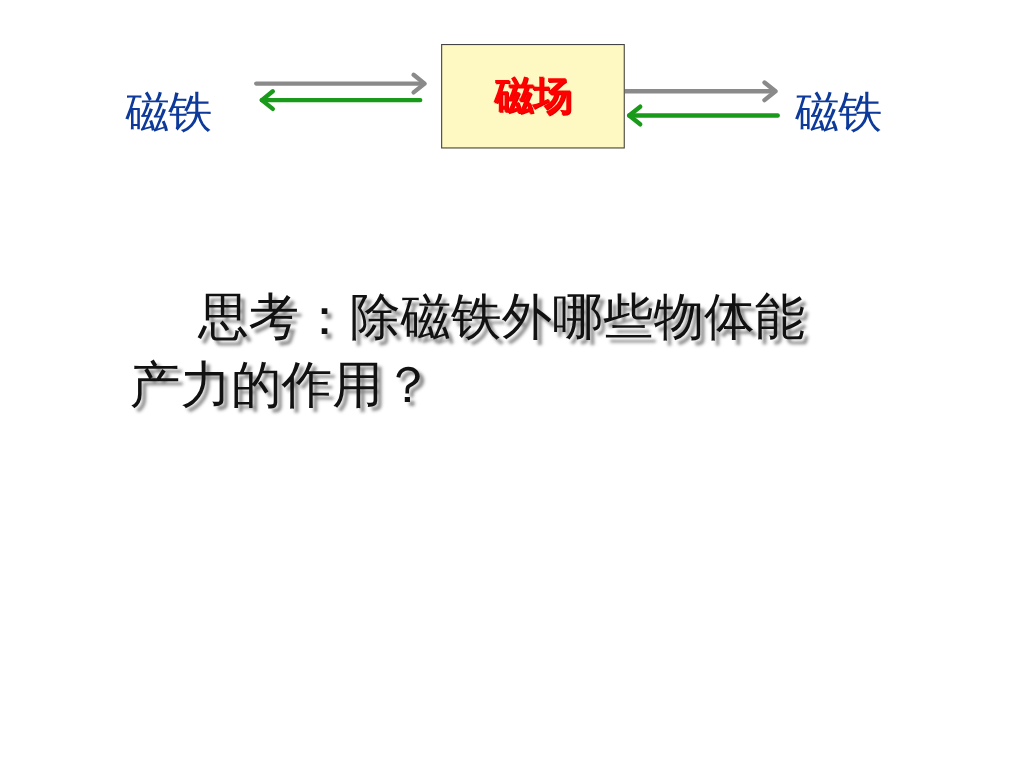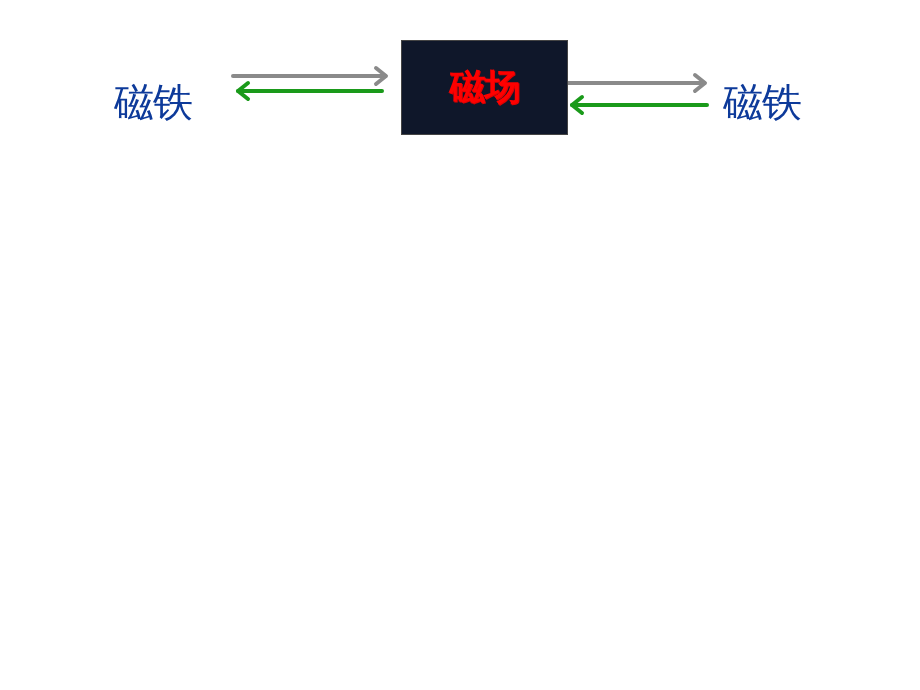--- a/index.html
+++ b/index.html
@@ -1,20 +1,20 @@
 <!DOCTYPE html>
 <html><head>
 <meta charset="utf-8">
 <style>
   html, body { margin:0; padding:0; }
   body { width:920px; height:690px; background:#ffffff; position:relative; overflow:hidden;
          font-family:"DejaVu Sans", sans-serif; }
   .abs { position:absolute; }
   .magnet { color:#0d3a9a; font-size:40px; line-height:40px; font-weight:normal; letter-spacing:-1px;margin-top:13px; }
-  .field-box { left:401px; top:40px; width:167px; height:95px; background:#0f172a;
+  .field-box { left:401px; top:40px; width:167px; height:95px; background:#fef9c3;
                border:1px solid #444; box-sizing:border-box;
                display:flex; align-items:center; justify-content:center; }
   .field-label { color:#ff0000; font-size:36px; font-weight:bold; letter-spacing:-1px;
                  text-shadow:1px 1px 0 #e00000; }
   svg.arrows { position:absolute; left:0; top:0; }
   .question { left:118px; top:258px; width:720px; font-size:46px; line-height:61px;
               color:#111; text-shadow:4px 4px 3px #888; letter-spacing:0px; }
   .question p { margin:0; }
   .indent { padding-left:62px; }
 </style>
@@ -46,13 +46,15 @@
   </g>
 </svg>
 
 <div class="abs field-box">
   <span class="field-label">磁场</span>
 </div>
 
 <div class="abs magnet" style="left:723px; top:69px;">磁铁</div>
 
 <div class="abs question">
+  <p class="indent">思考：除磁铁外哪些物体能</p>
+  <p>产力的作用？</p>
 </div>
 
 </body></html>

